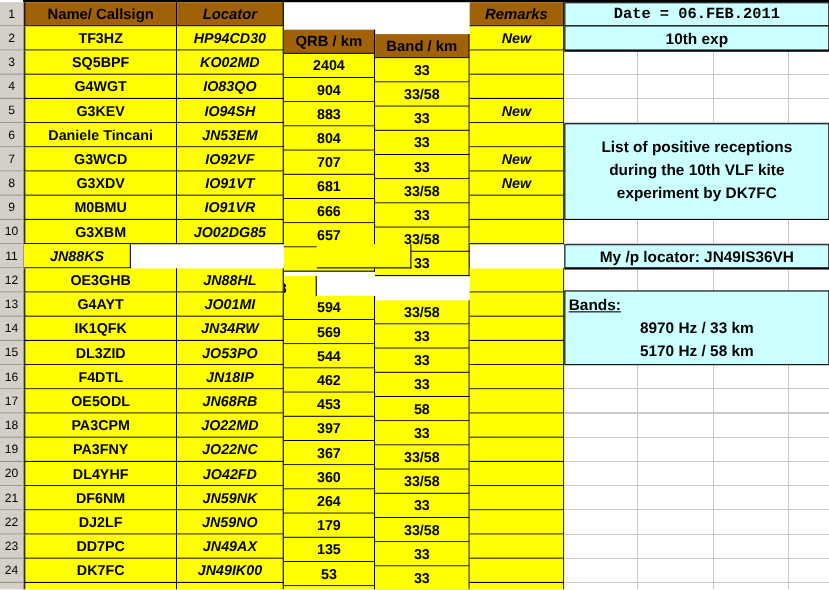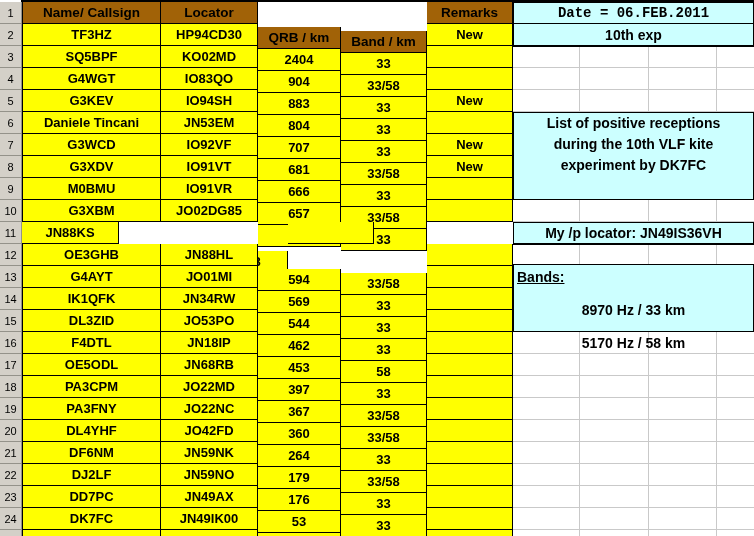--- a/index.html
+++ b/index.html
@@ -30,24 +30,24 @@
   .cell {
     height: 22px;
     background: #FFFF00;
     border-right: 1px solid #000;
     border-bottom: 1px solid #000;
     display: flex; align-items: center; justify-content: center;
     font-weight: 700; font-size: 13px;
     white-space: nowrap; overflow: hidden;
   }
   .c-name { width: 139px; border-left: 1px solid #000; }
-  .c-loc  { width: 97px; }
+  .c-loc  { width: 97px; font-style: italic; }
   .c-qrb  { width: 83px; margin-top: 25px; }
   .c-band { width: 86px; margin-top: 29px; }
-  .c-rem  { width: 86px; }
+  .c-rem  { width: 86px; font-style: italic; }
   .header-row .cell { background: #a16207; font-size: 13.5px; }
 
   .panel {
     position: absolute; left: 513px; top: 2px;
     width: 241px; height: 534px;
     background-color: #FFFFFF;
     background-image:
       linear-gradient(to right,
         transparent 0 66px,  #C9C9C9 66px 67px,
         transparent 67px 135px, #C9C9C9 135px 136px,
@@ -60,28 +60,28 @@
     position: absolute; left: 0; width: 241px;
     background: #CCFFFF;
     border: 1px solid #000;
     display: flex; align-items: center; justify-content: center;
     font-weight: 700; font-size: 14px;
   }
   .p-date { top: 0; height: 22px; font-family: Liberation Mono, monospace; }
   .p-exp  { top: 21px; height: 24px; border-bottom-width: 2px; }
   .p-desc {
     top: 110px; height: 88px;
-    flex-direction: column; justify-content: flex-start;
+    flex-direction: column; justify-content: center;
     padding-bottom: 3px; line-height: 21px; text-align: center;
   }
   .p-loc  { top: 220px; height: 23px; border-bottom-width: 2px; }
   .p-bands {
     top: 262px; height: 68px;
     flex-direction: column; justify-content: flex-start; align-items: stretch;
-    line-height: 21px; padding-top: 2px; gap: 12px;
+    line-height: 21px; padding-top: 2px;
   }
   .bands-title { text-align: left; padding-left: 3px; }
   .bands-title span { text-decoration: underline; }
   .band-line { text-align: center; }
 </style>
 </head>
 <body>
 
 <div class="sheet">
   <div class="topline"></div>
@@ -251,21 +251,21 @@
         <div class="cell c-name">DF6NM</div>
         <div class="cell c-loc">JN59NK</div>
         <div class="cell c-qrb">179</div>
         <div class="cell c-band">33/58</div>
         <div class="cell c-rem"></div>
       </div>
       <div class="row">
         <div class="rn">22</div>
         <div class="cell c-name">DJ2LF</div>
         <div class="cell c-loc">JN59NO</div>
-        <div class="cell c-qrb">176</div>
+        <div class="cell c-qrb">135</div>
         <div class="cell c-band">33</div>
         <div class="cell c-rem"></div>
       </div>
       <div class="row">
         <div class="rn">23</div>
         <div class="cell c-name">DD7PC</div>
         <div class="cell c-loc">JN49AX</div>
         <div class="cell c-qrb">53</div>
         <div class="cell c-band">33</div>
         <div class="cell c-rem"></div>

